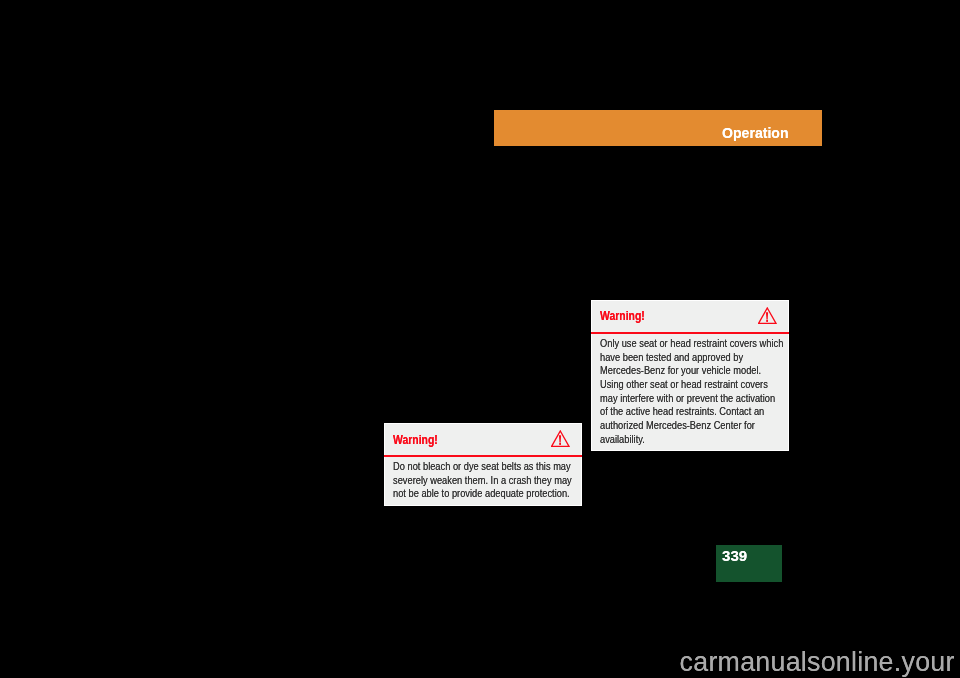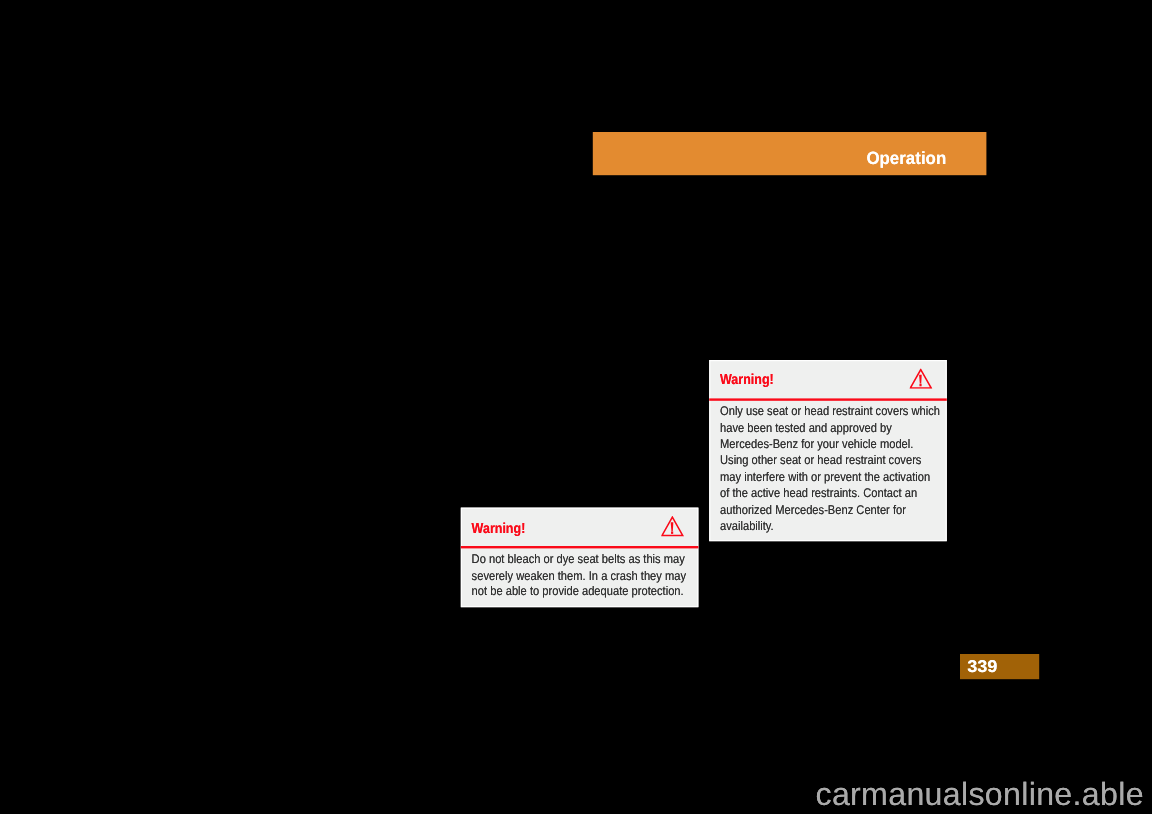--- a/index.html
+++ b/index.html
@@ -22,21 +22,21 @@
        transform:scaleX(0.868) translateZ(0);transform-origin:0 0;white-space:nowrap;}
   .warnhead .wicon{position:absolute;}
   .warnrule{position:absolute;left:-1px;right:-1px;height:2px;background:#fb0a19;}
   .wline{position:absolute;left:8.1px;color:#313131;text-shadow:0 0 0.4px rgba(49,49,49,0.85);font-size:10.5px;line-height:11px;
        white-space:nowrap;transform:scaleX(0.885) translateZ(0);transform-origin:0 0;}
 
   #box1{left:591px;top:300px;width:198px;height:151px;}
   #box2{left:384px;top:423px;width:198px;height:83px;}
 
   
-  .pagenum{position:absolute;left:800px;top:544.8px;width:66px;height:21px;background:#a16207;}
+  .pagenum{position:absolute;left:716px;top:544.8px;width:66px;height:37px;background:#14532d;}
   .pagenum .num{position:absolute;transform:scaleX(1.065) translateZ(0);transform-origin:0 0;
        left:6.2px;top:3.1px;color:#ffffff;text-shadow:0 0 0.4px rgba(255,255,255,0.9);font-size:14.2px;
        font-weight:bold;line-height:16px;white-space:nowrap;}
 
   
   .watermark{position:absolute;transform:translateZ(0);left:679.6px;top:648.9px;color:#aaaaaa;text-shadow:0 0 0.4px rgba(170,170,170,0.9);font-size:26.8px;letter-spacing:0.26px;
        line-height:27px;white-space:nowrap;}
 </style>
 </head>
 <body>
@@ -87,14 +87,14 @@
       <div class="wline" style="top:37.2px;">Do not bleach or dye seat belts as this may</div>
       <div class="wline" style="top:50.6px;">severely weaken them. In a crash they may</div>
       <div class="wline" style="top:64.0px;">not be able to provide adequate protection.</div>
     </div>
   </div>
 
   <div class="pagenum">
     <span class="num">339</span>
   </div>
 
-  <div class="watermark">carmanualsonline.able</div>
+  <div class="watermark">carmanualsonline.your</div>
 </div>
 
 </body></html>

